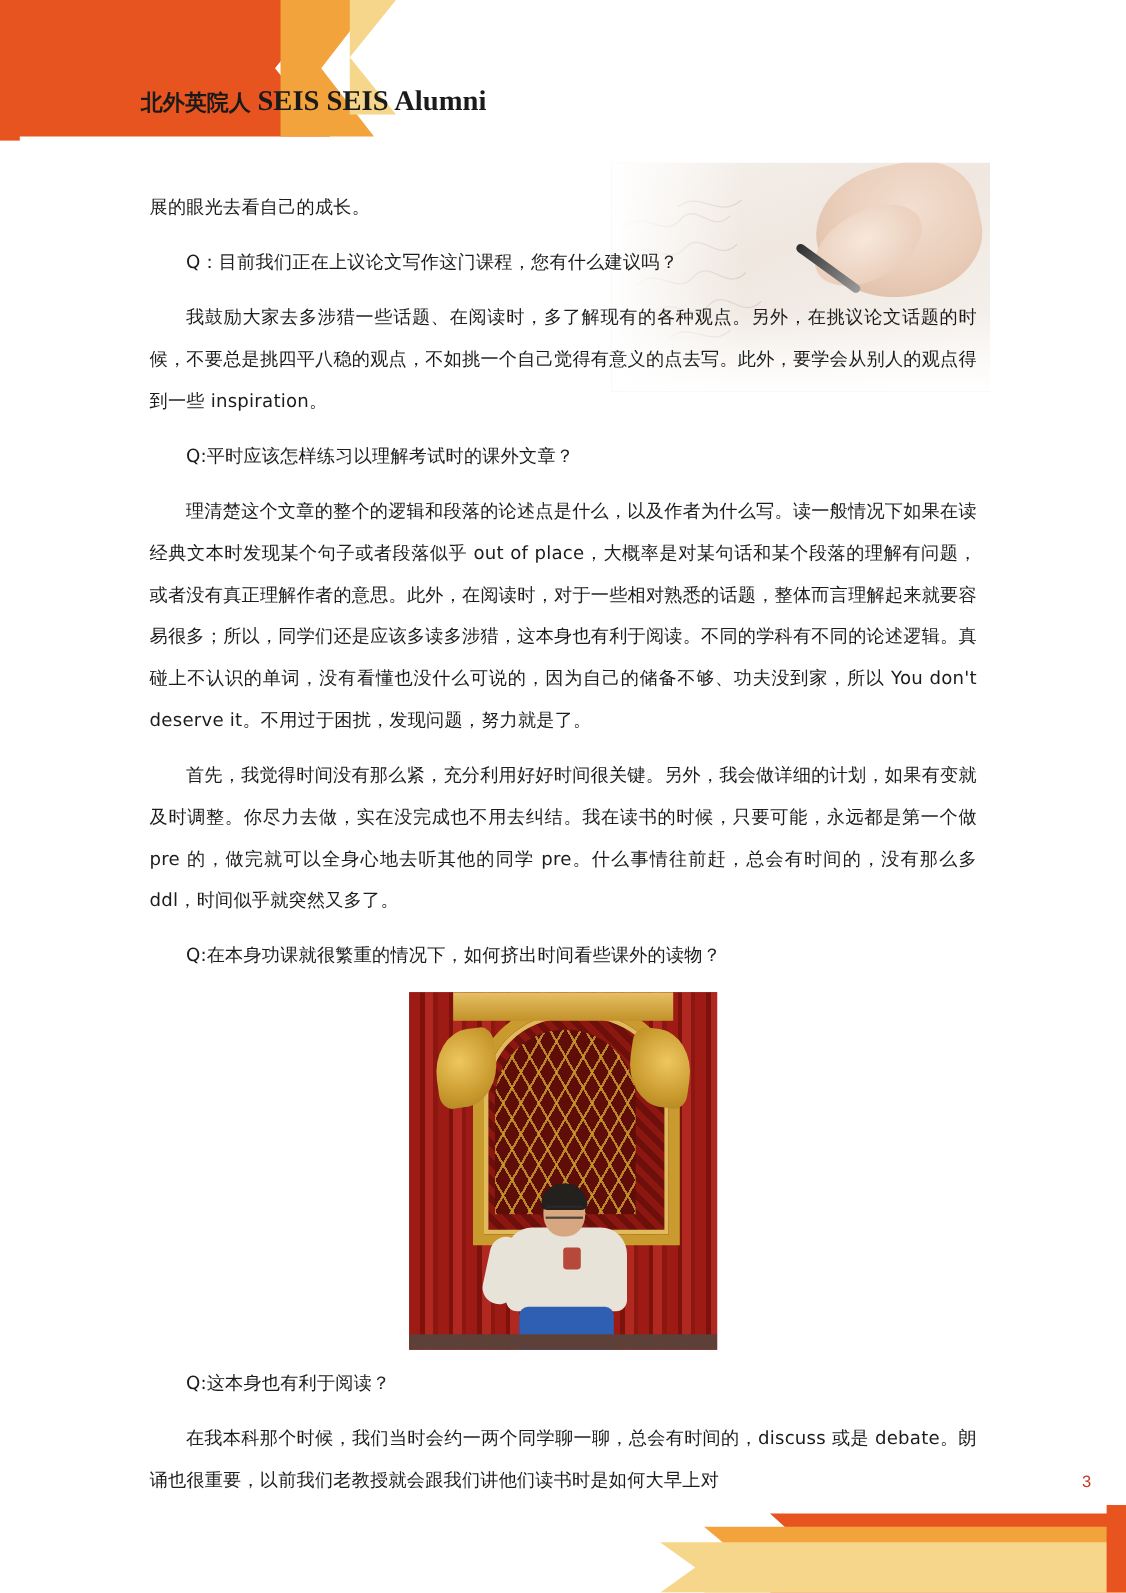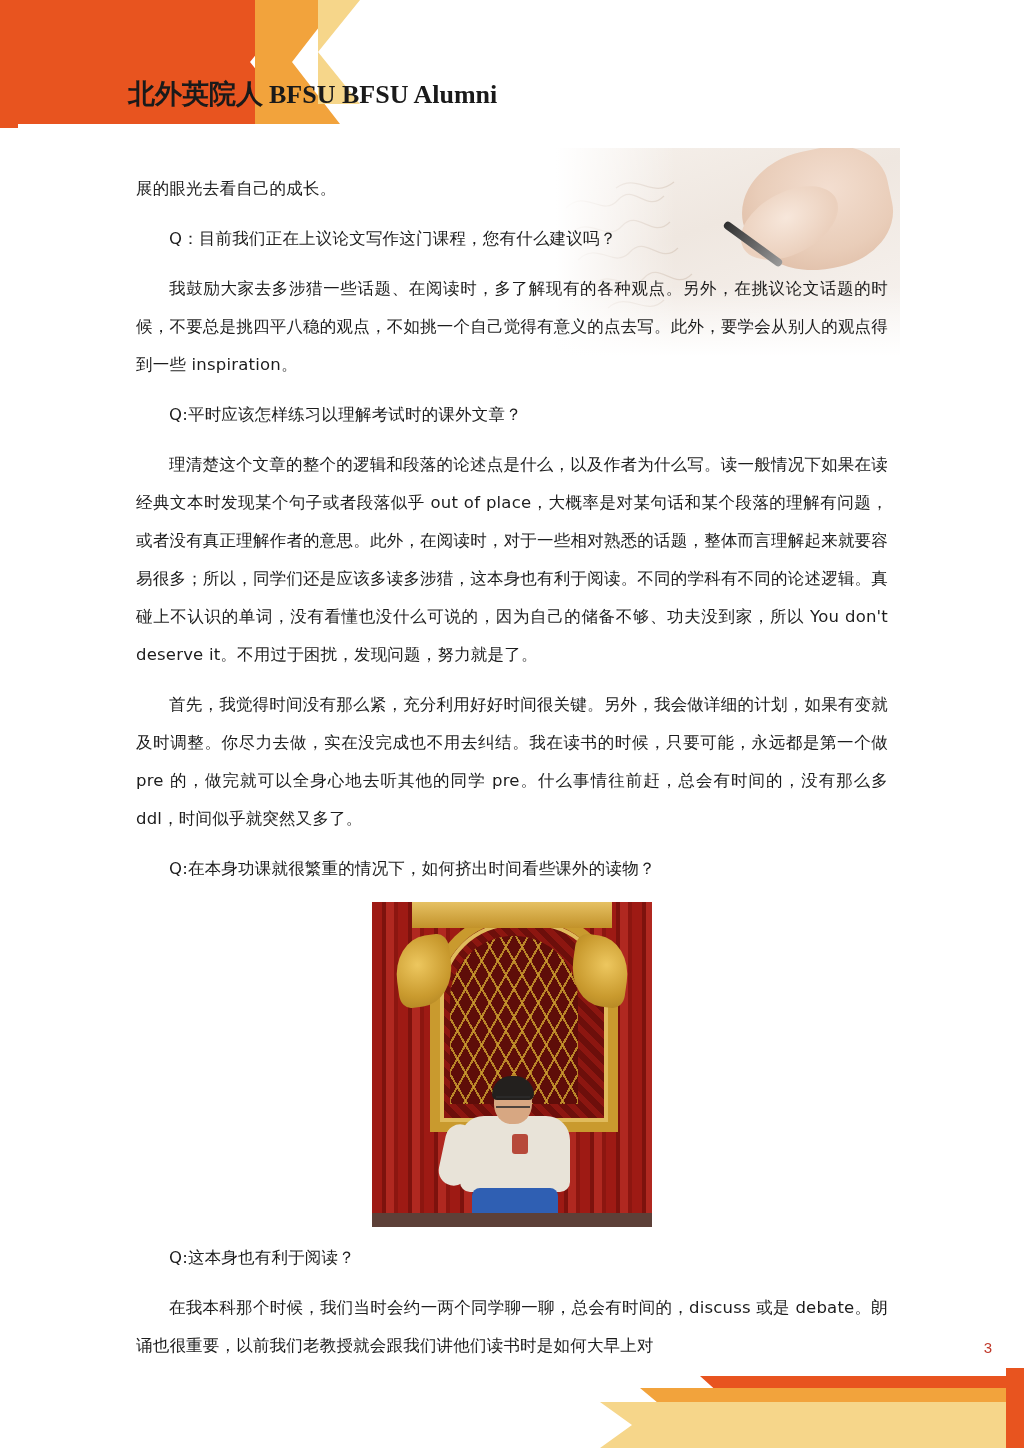--- a/index.html
+++ b/index.html
@@ -36,21 +36,21 @@
     top: 76px;
     font-size: 27px;
     font-weight: bold;
     color: #1a1a1a;
     letter-spacing: 0px;
     white-space: nowrap;
   }
   .header-title .cn {
     font-family: "DejaVu Sans", sans-serif;
     font-weight: bold;
-    font-size: 27px;
+    font-size: 20px;
   }
   .header-title .en {
     font-family: "Liberation Serif", serif;
     font-weight: bold;
     font-size: 26px;
     margin-left: 6px;
   }
 
   
   .page-body {
@@ -300,21 +300,21 @@
 
 <div class="header-band">
   <svg class="hdr-shape" width="1024" height="128" viewBox="0 0 1024 128">
     <polygon points="0,0 300,0 250,62 300,124 0,124" fill="#e8541f"></polygon>
     <polygon points="255,0 340,0 292,62 340,124 255,124" fill="#f2a33c"></polygon>
     <polygon points="318,0 360,0 318,52 360,104 318,104" fill="#f6d68a"></polygon>
     <rect x="96" y="70" width="8" height="52" fill="#e8541f"></rect>
     <rect x="0" y="0" width="18" height="128" fill="#e8541f"></rect>
   </svg>
   <div class="header-title">
-    <span class="cn">北外英院人</span><span class="en">BFSU BFSU Alumni</span>
+    <span class="cn">北外英院人</span><span class="en">SEIS SEIS Alumni</span>
   </div>
 </div>
 
 <div class="top-photo">
   <svg class="script" viewBox="0 0 344 208">
     <g fill="none" stroke="#b9a08c" stroke-width="1.2">
       <path d="M10,60 C30,40 46,70 62,52 C78,34 90,66 108,48"></path>
       <path d="M14,86 C34,66 50,96 66,78 C82,60 96,92 114,74"></path>
       <path d="M22,112 C42,92 58,122 74,104 C90,86 104,118 122,100"></path>
       <path d="M36,138 C56,118 72,148 88,130 C104,112 118,144 136,126"></path>

